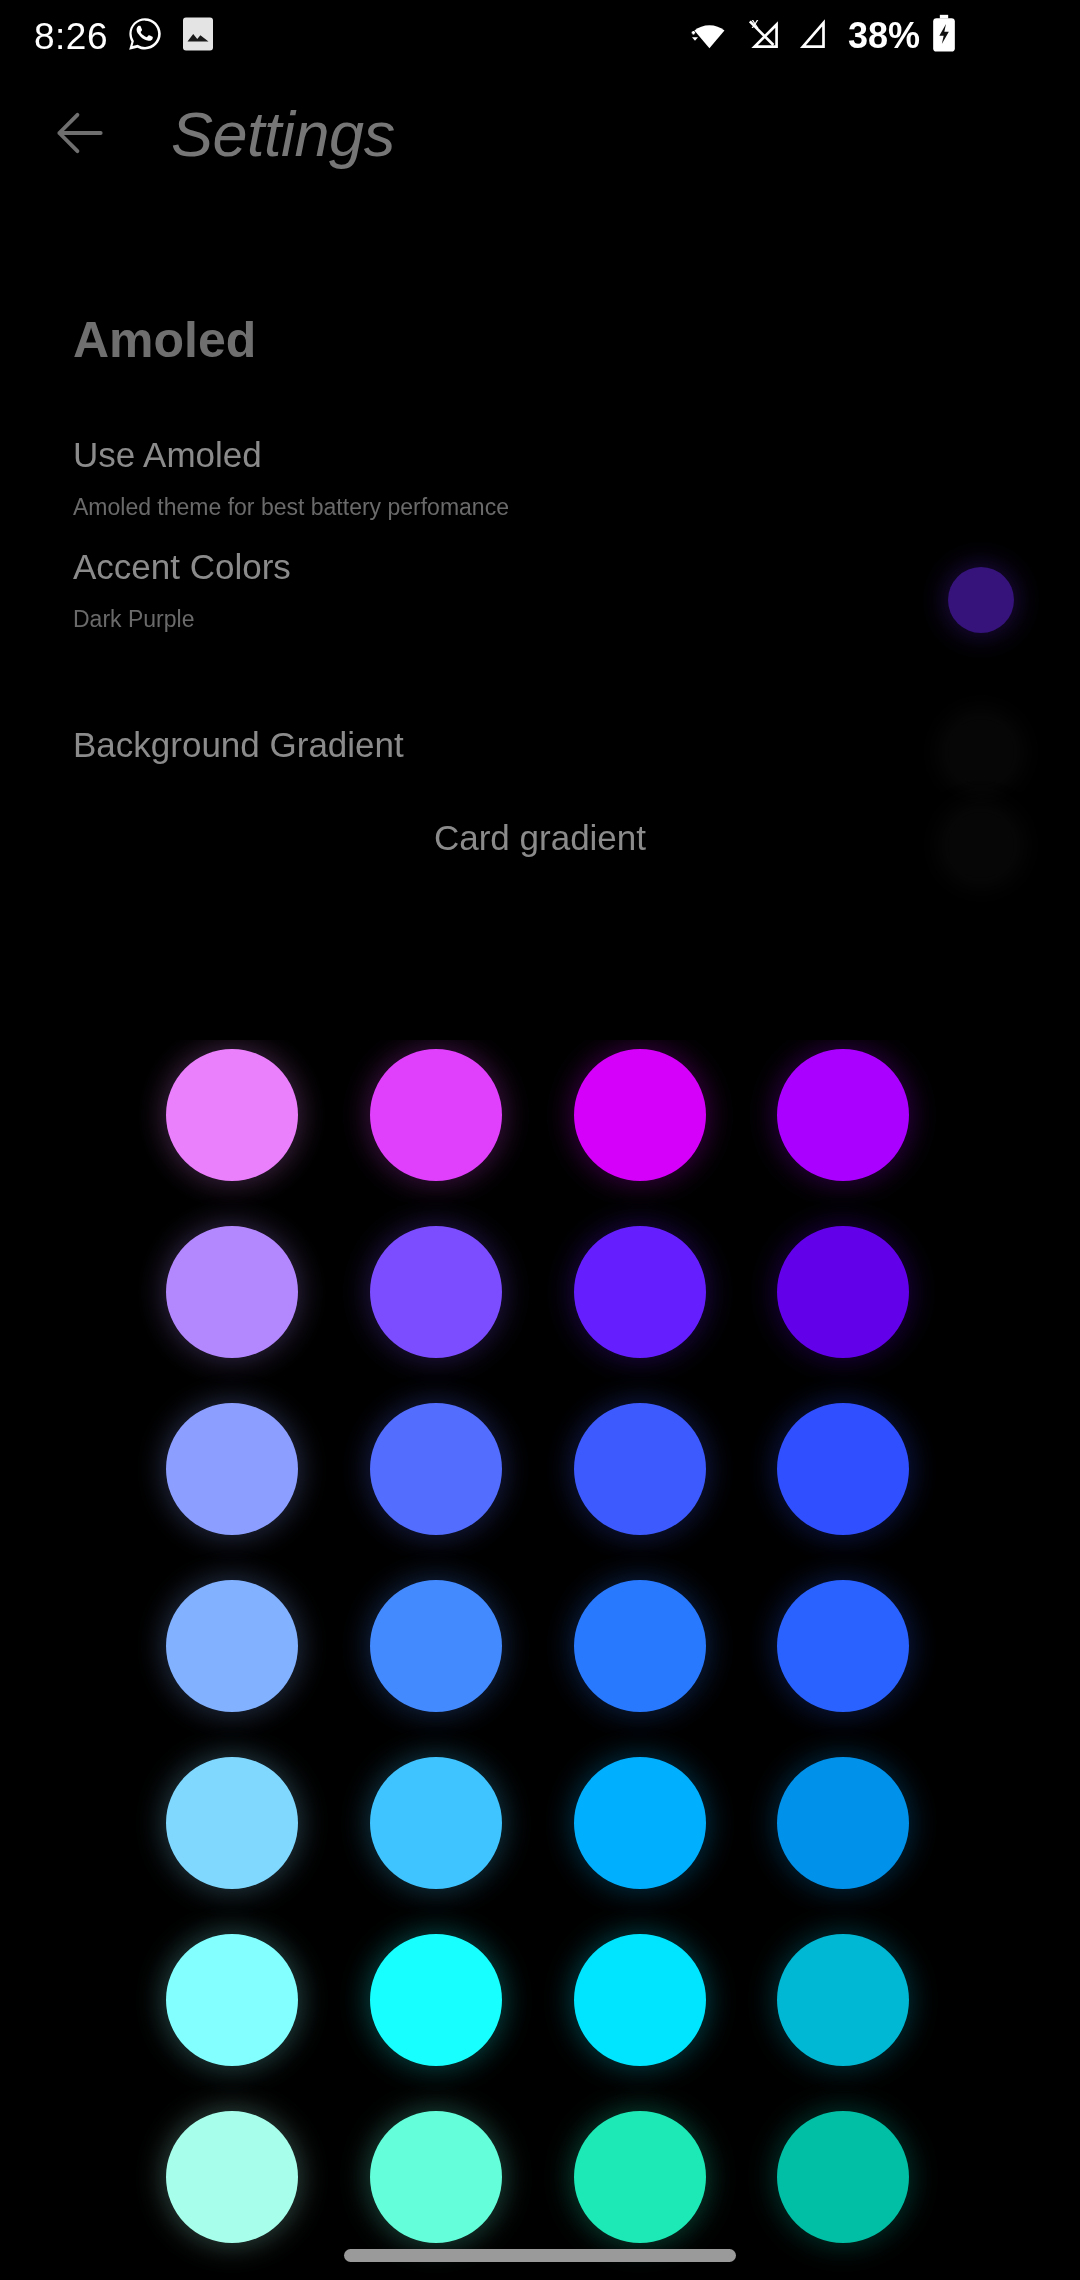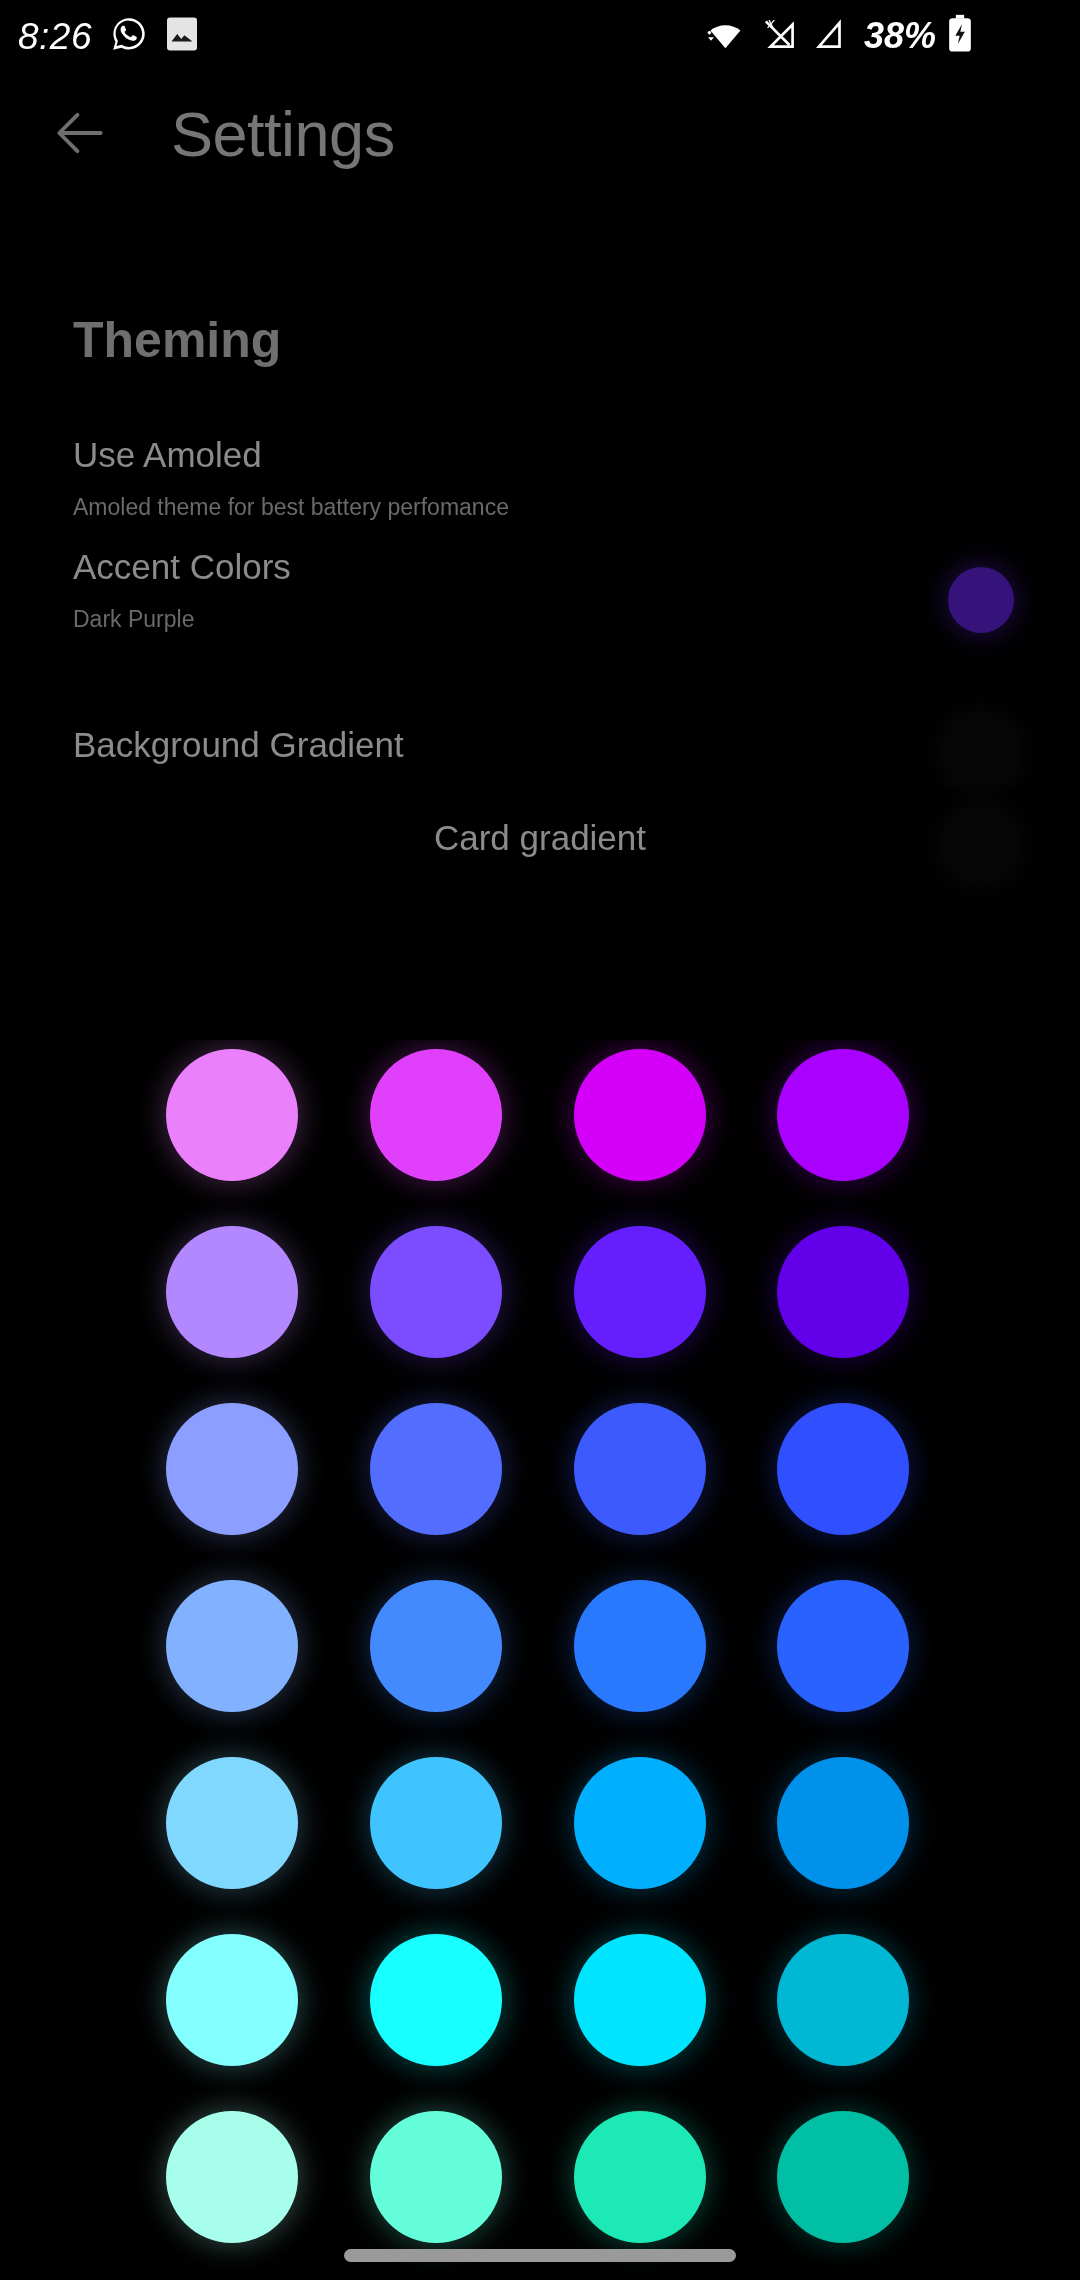--- a/index.html
+++ b/index.html
@@ -19,23 +19,22 @@
 
   
   #status-bar {
     position: absolute;
     top: 0; left: 0;
     width: 992px;
     height: 72px;
     display: flex;
     align-items: center;
     justify-content: space-between;
-    padding: 0 18px;
+    padding: 0 34px;
     box-sizing: border-box;
-    font-style: italic;
   }
   .status-left {
     display: flex;
     align-items: center;
     gap: 18px;
   }
   .status-right {
     display: flex;
     align-items: center;
     gap: 10px;
@@ -73,20 +72,21 @@
     justify-content: center;
     cursor: pointer;
   }
   #page-title {
     font-size: 63px;
     font-weight: 400;
     color: #767676;
     margin-left: 37px;
     letter-spacing: -0.5px;
     line-height: 1;
+    font-style: italic;
   }
 
   
   #content {
     position: absolute;
     top: 197px;
     left: 0;
     width: 1080px;
     bottom: 0;
   }
@@ -227,21 +227,21 @@
       <svg width="62" height="62" viewBox="0 0 24 24">
         <path d="M20 12H4M4 12l7-7M4 12l7 7" fill="none" stroke="#6f6f6f" stroke-width="1.5" stroke-linecap="round" stroke-linejoin="round"></path>
       </svg>
     </span>
   </div>
   <div id="page-title">Settings</div>
 </div>
 
 <div id="content">
 
-  <div class="section-header" style="top:118px;">Theming</div>
+  <div class="section-header" style="top:118px;">Amoled</div>
 
   <div class="pref-row" style="top:240px; height:110px;">
     <div class="pref-title">Use Amoled</div>
     <div class="pref-summary">Amoled theme for best battery perfomance</div>
   </div>
 
   <div class="pref-row" style="top:530px; height:70px;">
     <div class="pref-title">Background Gradient</div>
     <div class="pref-swatch swatch-glow-dark" style="top:-8px;"></div>
   </div>

